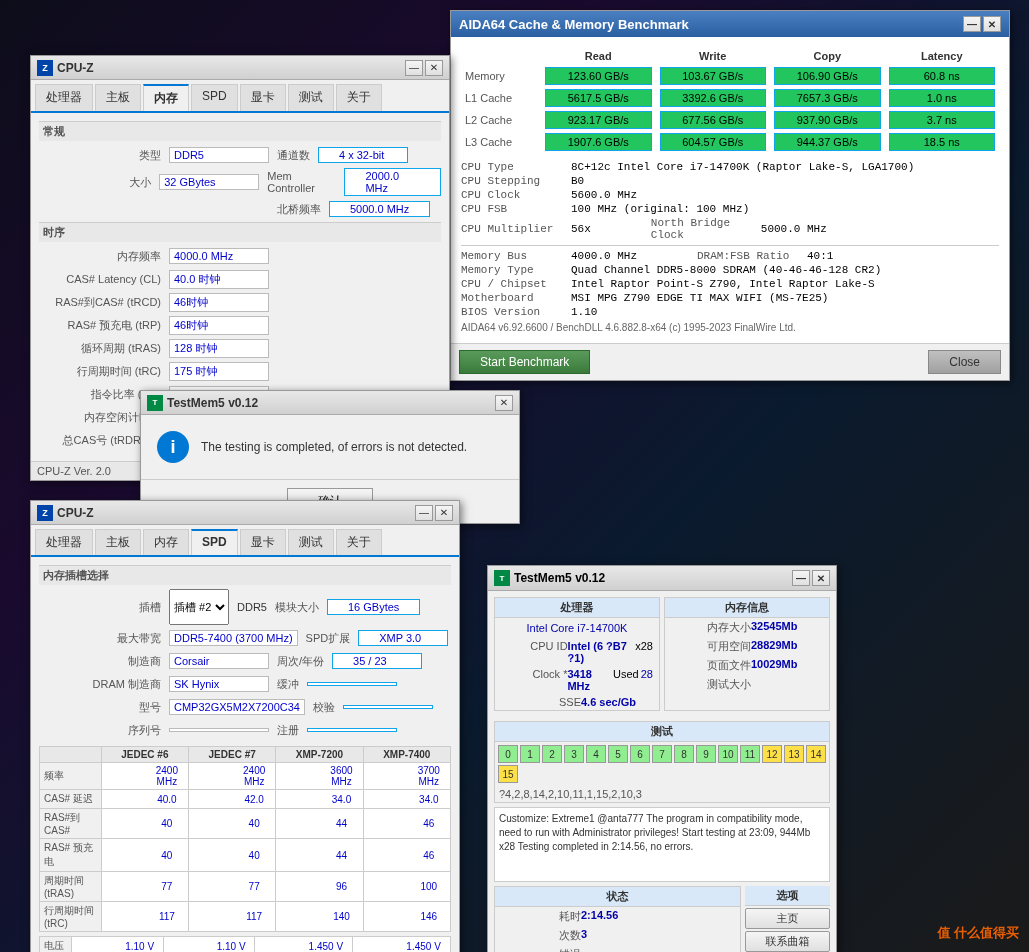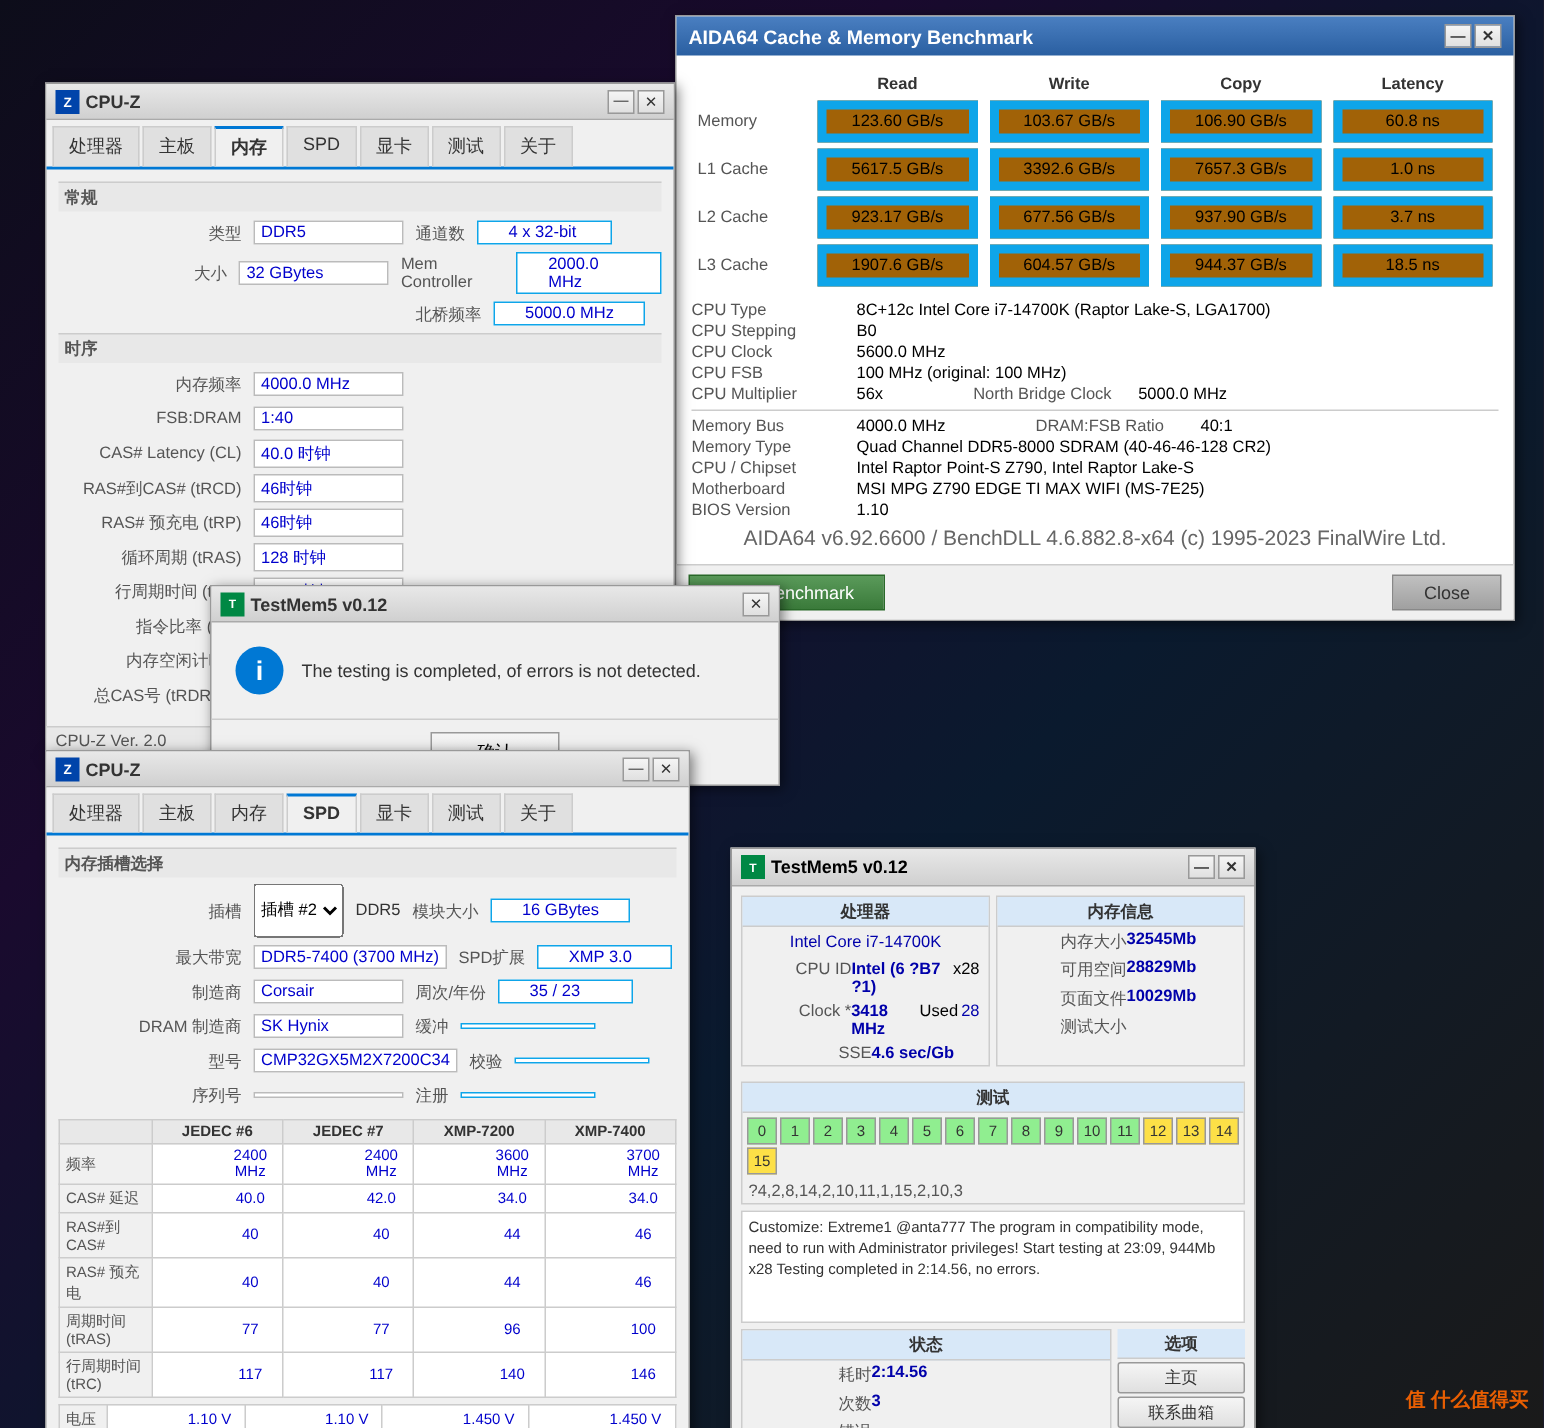--- a/index.html
+++ b/index.html
@@ -192,54 +192,55 @@
       font-size: 11px;
     }
 
     .aida-table td:first-child {
       color: #555;
       font-weight: normal;
       width: 80px;
     }
 
     .aida-result-box {
-      background: #a16207;
-      border: 6px solid #0ea5e9;
+      background: #22c55e;
+      border: 1px solid #0ea5e9;
       padding: 2px 6px;
       text-align: center;
       color: #000;
       font-size: 11px;
       min-width: 100px;
     }
 
     .aida-info-section {
       margin-top: 6px;
+      font-family: Liberation Mono, monospace;
     }
 
     .aida-info-row {
       display: flex;
       align-items: center;
       margin-bottom: 2px;
       font-size: 11px;
     }
 
     .aida-info-label {
       color: #555;
       width: 110px;
       flex-shrink: 0;
     }
 
     .aida-info-value {
       color: #000;
     }
 
     .aida-footer-text {
-      font-size: 14px;
+      font-size: 10px;
       color: #666;
-      text-align: center;
+      text-align: left;
       margin-top: 4px;
     }
 
     .aida-buttons {
       display: flex;
       justify-content: space-between;
       padding: 6px 8px;
       background: #f0f0f0;
       border-top: 1px solid #ccc;
     }
@@ -692,24 +693,20 @@
       <span class="field-label"></span>
       <span class="field-value" style="visibility:hidden">.</span>
       <span class="field-label2">北桥频率</span>
       <span class="field-value2">5000.0 MHz</span>
     </div>
 
     <div class="section-header">时序</div>
     <div class="field-row">
       <span class="field-label">内存频率</span>
       <span class="field-value blue-text">4000.0 MHz</span>
-    </div>
-    <div class="field-row">
-      <span class="field-label">FSB:DRAM</span>
-      <span class="field-value blue-text">1:40</span>
     </div>
     <div class="field-row">
       <span class="field-label">CAS# Latency (CL)</span>
       <span class="field-value blue-text">40.0 时钟</span>
     </div>
     <div class="field-row">
       <span class="field-label">RAS#到CAS# (tRCD)</span>
       <span class="field-value blue-text">46时钟</span>
     </div>
     <div class="field-row">

